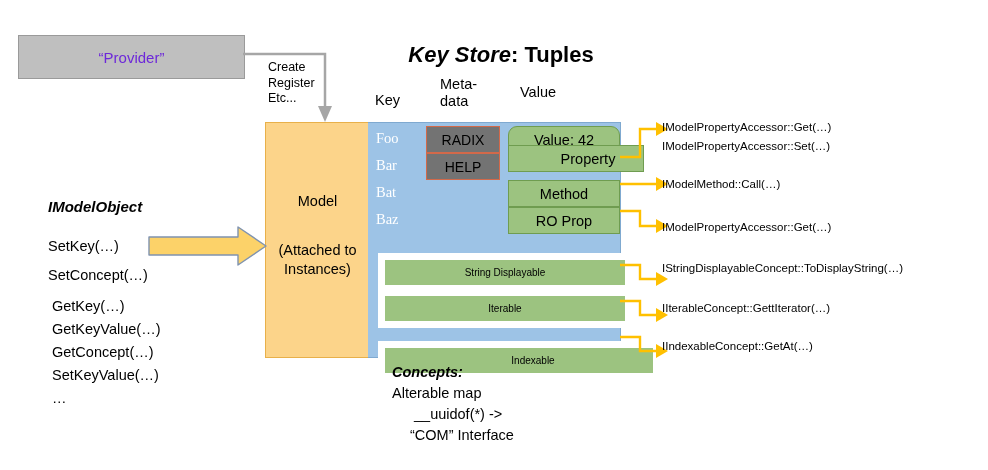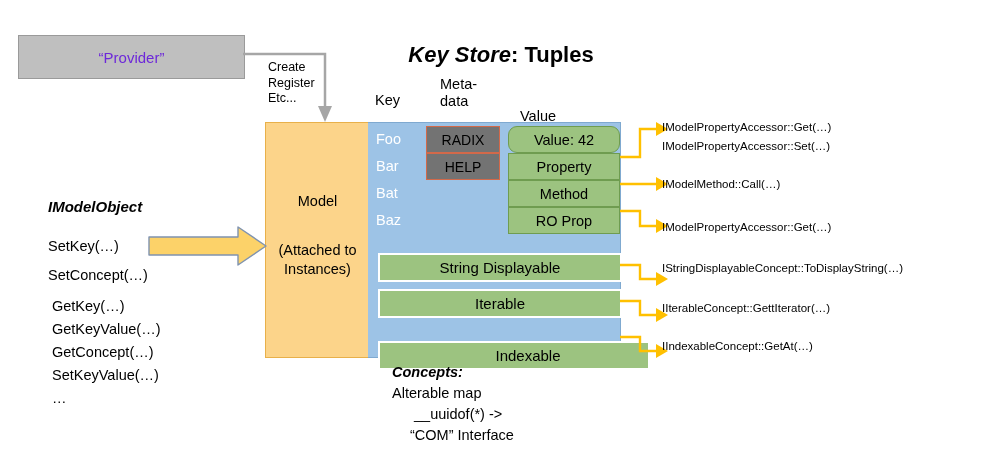--- a/index.html
+++ b/index.html
@@ -19,49 +19,49 @@
   #create-label{left:268px;top:60px;width:70px;font-size:12.5px;line-height:15.5px;}
 
   
   #title{left:366px;top:42px;width:270px;text-align:center;
     font-size:22px;font-weight:bold;white-space:nowrap;}
   #title .ki{font-style:italic;}
 
   
   #hdr-key{left:375px;top:92px;width:52px;font-size:14.5px;}
   #hdr-meta{left:440px;top:76px;width:62px;font-size:14.5px;line-height:17px;}
-  #hdr-value{left:520px;top:108px;width:80px;font-size:14.5px;}
+  #hdr-value{left:520px;top:84px;width:80px;font-size:14.5px;}
 
   
   #model-box{left:265px;top:122px;width:103px;height:234px;
     background:#fcd48a;border:1px solid #e8b04a;
     font-size:14.5px;text-align:center;}
   #model-title{position:absolute;left:0;top:70px;width:100%;}
   #model-sub{position:absolute;left:0;top:118px;width:100%;line-height:19px;}
 
   #blue-panel{left:368px;top:122px;width:252px;height:234px;
     background:#9dc3e6;border:1px solid #7fa9d0;border-left:none;}
 
   .keycell{position:absolute;left:8px;width:52px;height:27px;
-    color:#ffffff;font-size:14.5px;display:flex;align-items:center;}
+    color:#ffffff;font-size:14.5px;display:flex;align-items:center;font-family:Liberation Serif, serif;}
 
   .metacell{position:absolute;left:58px;width:72px;height:25px;
     background:#737373;border:1px solid #d2694a;
     display:flex;align-items:center;justify-content:center;
     font-size:14px;color:#000;}
 
   .valcell{position:absolute;left:140px;width:110px;height:25px;
     background:#9cc380;border:1px solid #6f9c50;
     display:flex;align-items:center;justify-content:center;
     font-size:14.5px;color:#000;}
 
   .conceptbar{position:absolute;left:10px;width:240px;height:25px;
-    background:#9cc380;border:2px solid #ffffff;
+    background:#9cc380;border:7px solid #ffffff;
     display:flex;align-items:center;justify-content:center;
-    font-size:15px;color:#000;text-align:right;}
+    font-size:10px;color:#000;text-align:right;}
 
   
   #imodelobject{left:48px;top:198px;font-size:15px;
     font-weight:bold;font-style:italic;}
   #methods-a{left:48px;top:232px;font-size:14.5px;line-height:29px;}
   #methods-b{left:52px;top:295px;font-size:14.5px;line-height:23px;}
 
   
   #block-arrow{left:148px;top:226px;width:120px;height:40px;}
 
@@ -113,21 +113,21 @@
     <div>Instances)</div>
   </div>
 </div>
 
 <div class="abs" id="blue-panel">
     <div class="keycell" style="top: 2px;">Foo</div>
     <div class="metacell" style="top: 3px;">RADIX</div>
     <div class="valcell" style="top: 3px; border-radius: 9px;">Value: 42</div>
     <div class="keycell" style="top: 29px;">Bar</div>
     <div class="metacell" style="top: 30px;">HELP</div>
-    <div class="valcell" style="top: 30px;">Property</div>
+    <div class="valcell" style="top: 22px; padding-left: 24px;">Property</div>
     <div class="keycell" style="top: 56px;">Bat</div>
     <div class="valcell" style="top: 57px;">Method</div>
     <div class="keycell" style="top: 83px;">Baz</div>
     <div class="valcell" style="top: 84px;">RO Prop</div>
     <div class="conceptbar" style="top: 130px;">String Displayable</div>
     <div class="conceptbar" style="top: 166px;">Iterable</div>
     <div class="conceptbar" style="top: 218px; padding-left: 28px;">Indexable</div>
   </div>
 
 <svg class="abs" id="block-arrow" viewBox="0 0 120 40" width="120" height="40">

